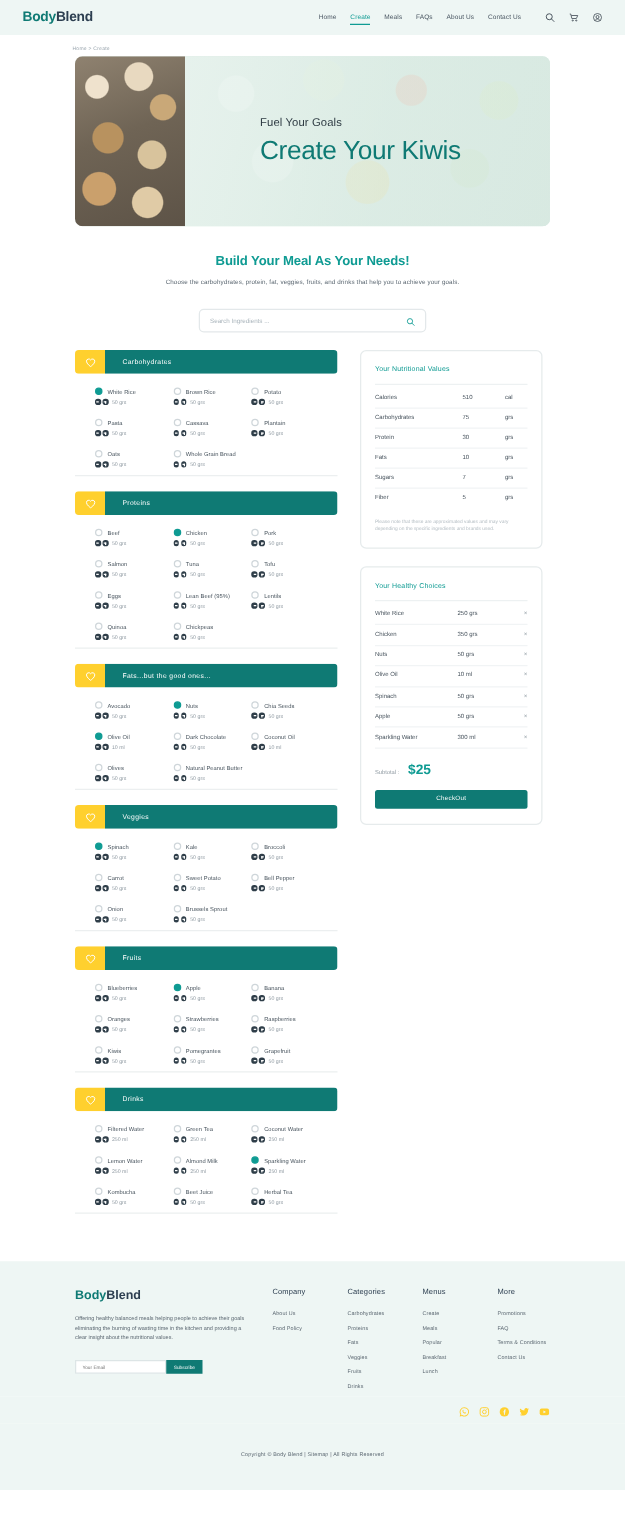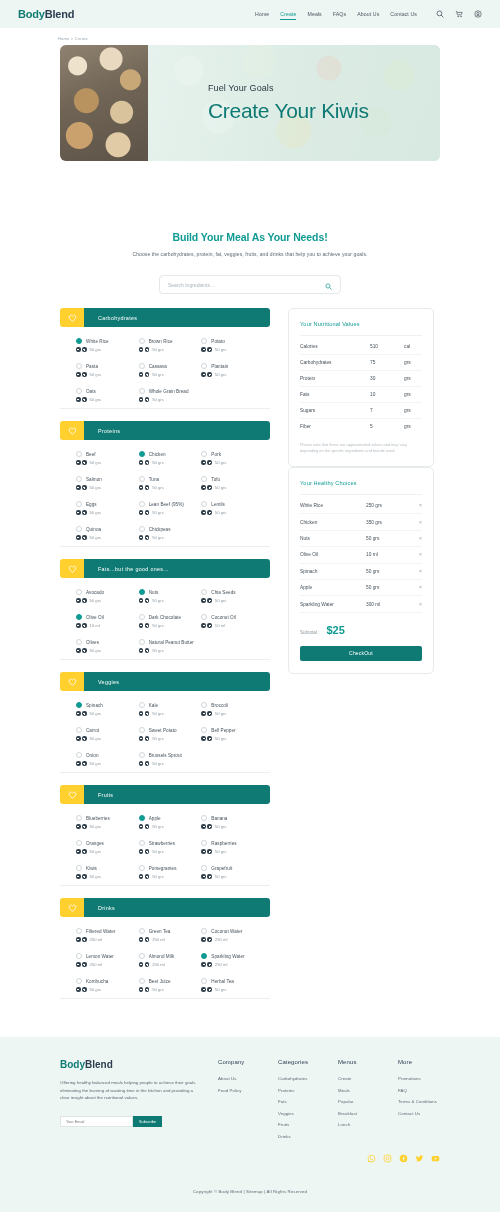--- a/index.html
+++ b/index.html
@@ -52,21 +52,21 @@
     padding: 8px 0 4px 58px;
     font-size: 4px;
     color: #9aa5ae;
     letter-spacing: 0.2px;
   }
   .breadcrumb span { cursor: pointer; }
 
   
   .hero-wrap { padding: 0 60px; }
   .hero {
-    height: 116px;
+    height: 136px;
     border-radius: 6px;
     overflow: hidden;
     display: flex;
     position: relative;
     background: #dfeee8;
     justify-content: center;
   }
   .hero-photo {
     width: 88px;
     flex: none;
@@ -111,21 +111,21 @@
     letter-spacing: 0.1px;
   }
   .hero-title {
     position: relative;
     font-size: 21px;
     color: #0f7a74;
     letter-spacing: -0.3px;
   }
 
   
-  .intro { text-align: center; padding: 22px 0 0; position: relative; margin-top: 48px; }
+  .intro { text-align: center; padding: 22px 0 0; position: relative; }
   .intro h2 {
     font-size: 10.5px;
     color: #0f9b93;
     font-weight: bold;
     letter-spacing: -0.1px;
   }
   .intro p {
     font-size: 5px;
     color: #5b6771;
     margin-top: 8px;
@@ -238,20 +238,21 @@
     background: #fff;
   }
   .qty { font-size: 4.2px; color: #8e99a1; }
 
   
   .panel {
     border: 1px solid #e6ebec;
     border-radius: 5px;
     background: #fff;
     padding: 12px 11px;
+    margin-bottom: 14px;
   }
   .panel h3 {
     font-size: 5.6px;
     color: #0f9b93;
     font-weight: normal;
     letter-spacing: 0.15px;
     padding-bottom: 8px;
     border-bottom: 1px solid #edf1f2;
     margin-bottom: 3px;
   }

